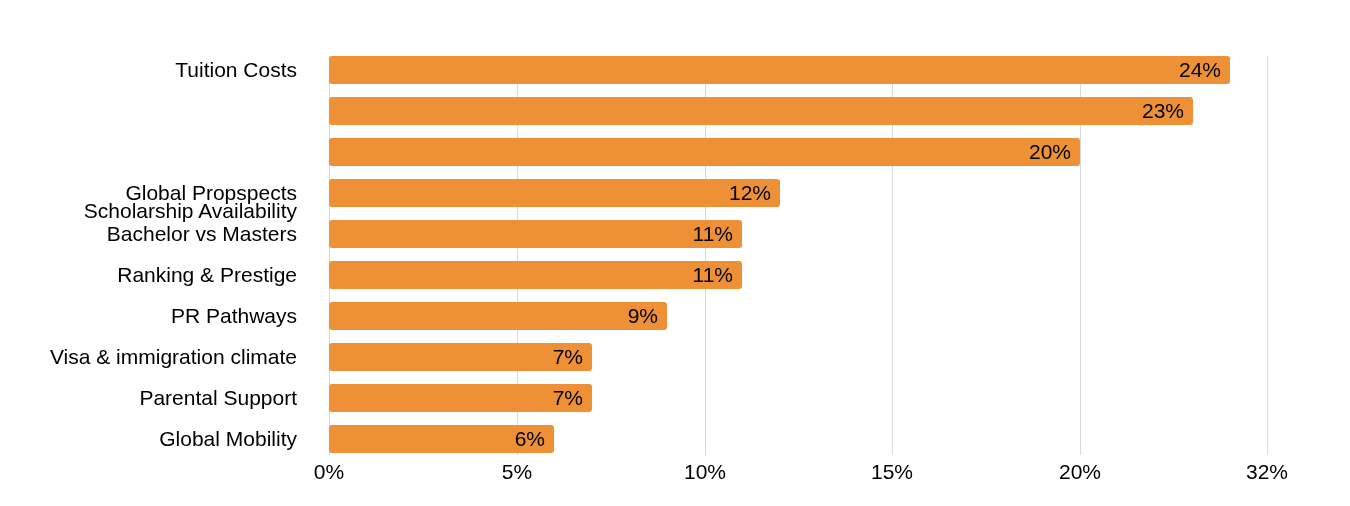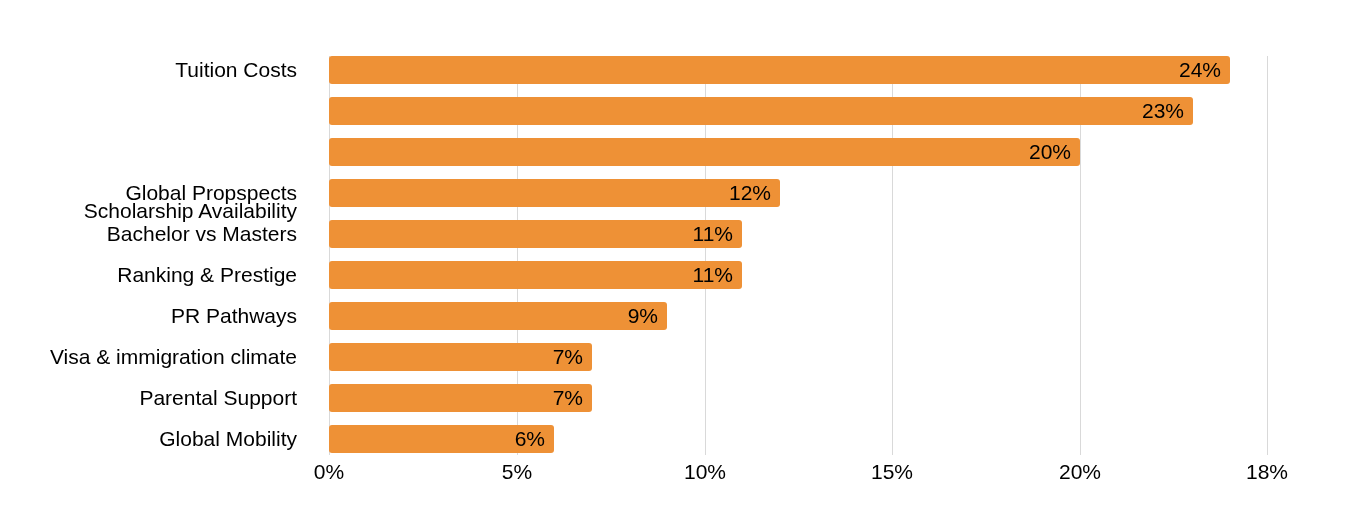--- a/index.html
+++ b/index.html
@@ -207,16 +207,16 @@
 
     </div>
   </div>
 
   <div class="x-axis">
     <div class="x-tick" style="left:329px;">0%</div>
     <div class="x-tick" style="left:517px;">5%</div>
     <div class="x-tick" style="left:705px;">10%</div>
     <div class="x-tick" style="left:892px;">15%</div>
     <div class="x-tick" style="left:1080px;">20%</div>
-    <div class="x-tick" style="left:1267px;">18%</div>
+    <div class="x-tick" style="left:1267px;">32%</div>
   </div>
 
 </div>
 
 </body></html>

